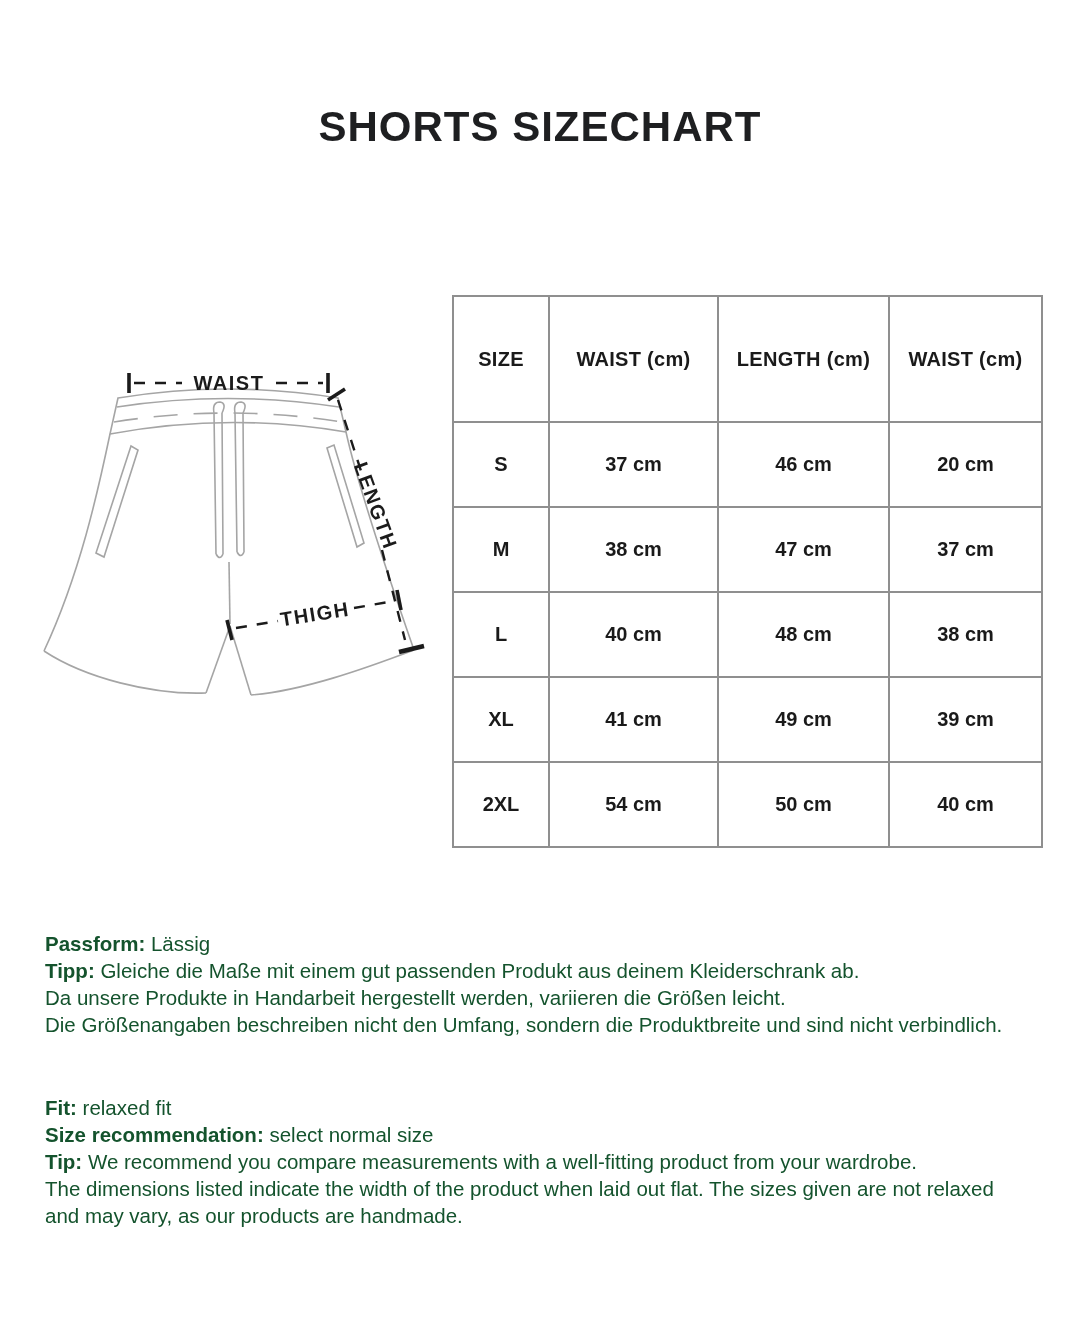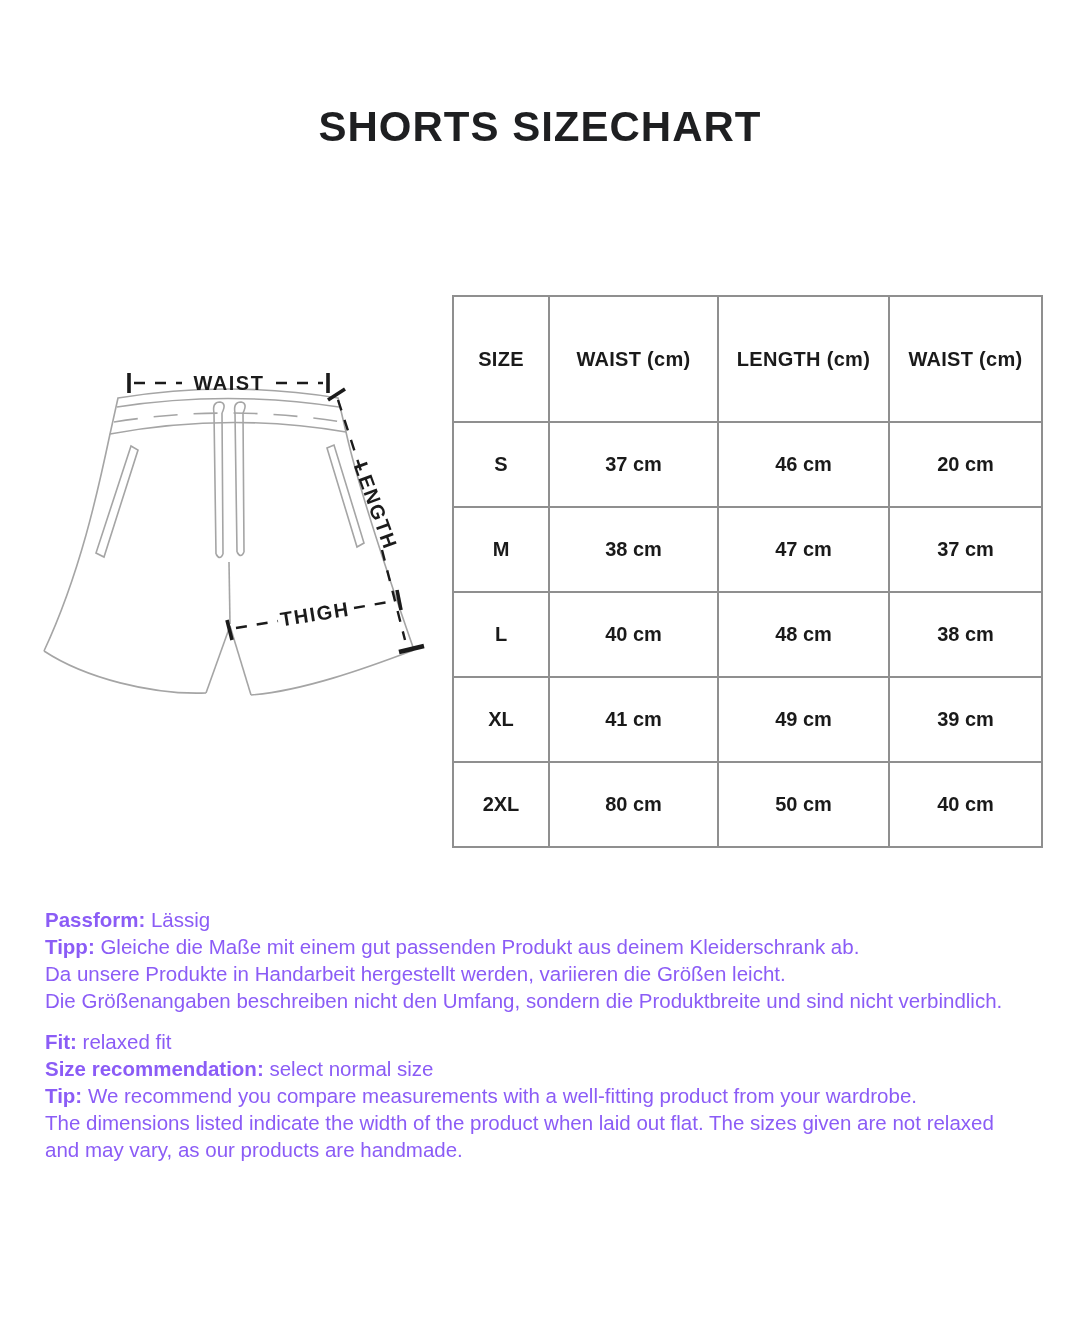--- a/index.html
+++ b/index.html
@@ -54,24 +54,25 @@
   table.size-table thead th{height:92px;font-weight:700;letter-spacing:.3px;}
   table.size-table tbody tr{height:85px;}
   table.size-table tbody th{font-weight:700;}
   table.size-table tbody td{font-weight:700;}
   
   .info-block{
     position:absolute;
     left:45px;width:1012px;
     font-size:20.5px;
     line-height:27px;
-    color:#8b5cf6;
+    color:#14532d;
+    margin-top:24px;
   }
   .info-de{top:906px;}
-  .info-en{top:1028px;}
+  .info-en{top:1070px;}
   .info-block .lbl{font-weight:700;}
   .info-line{white-space:nowrap;}
 </style>
 </head>
 <body>
 
 <div class="canvas">
 
   <div class="page-title">SHORTS SIZECHART</div>
 
@@ -159,21 +160,21 @@
           <td>38 cm</td>
         </tr>
         <tr>
           <th>XL</th>
           <td>41 cm</td>
           <td>49 cm</td>
           <td>39 cm</td>
         </tr>
         <tr>
           <th>2XL</th>
-          <td>80 cm</td>
+          <td>54 cm</td>
           <td>50 cm</td>
           <td>40 cm</td>
         </tr>
       </tbody>
     </table>
   </div>
 
   <div class="info-block info-de">
     <div class="info-line">
       <span class="lbl">Passform:</span>

